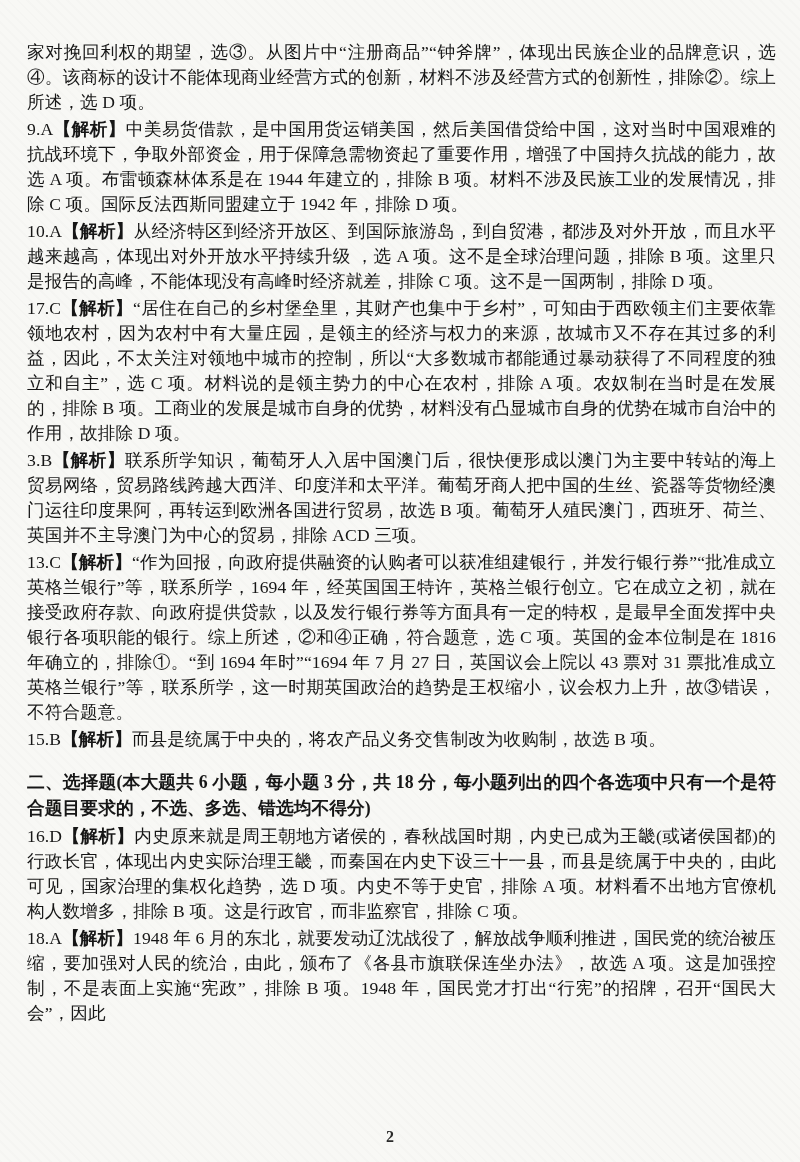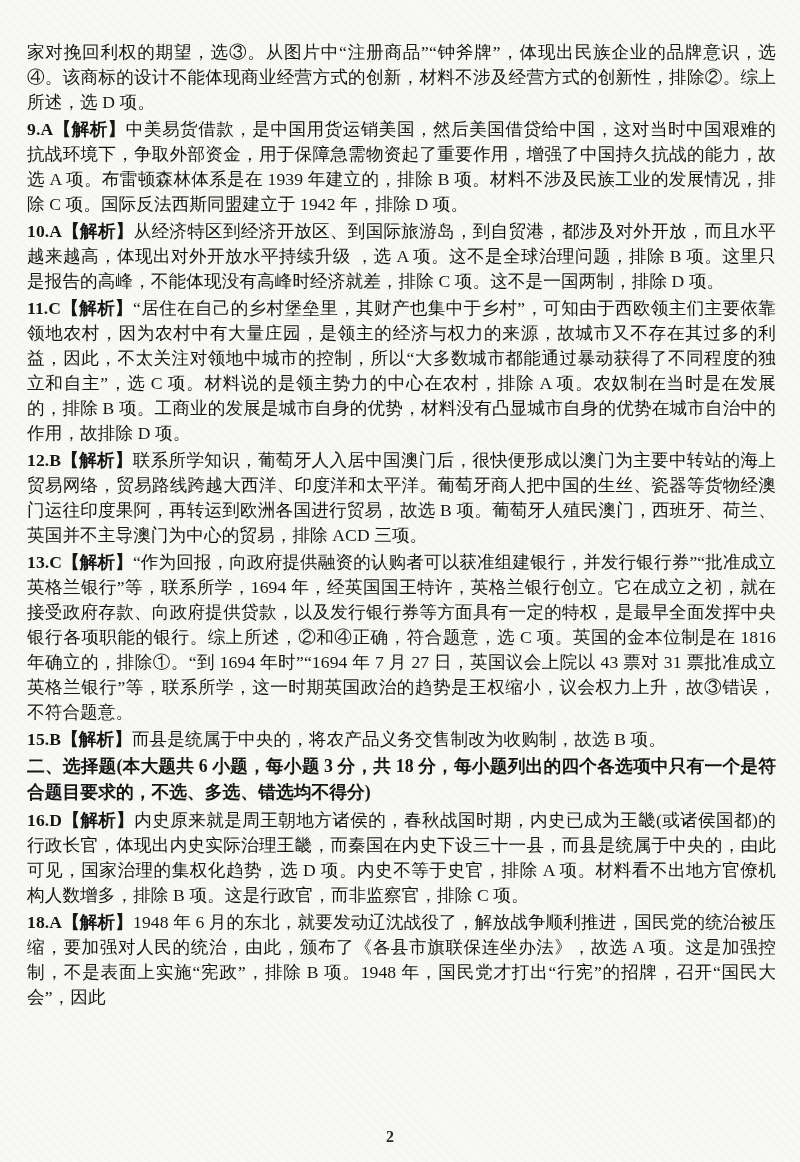--- a/index.html
+++ b/index.html
@@ -35,27 +35,27 @@
   .para {
     margin: 0 0 2px 0;
     font-size: 17.6px;
     line-height: 25px;
     text-align: justify;
     text-justify: inter-ideograph;
     letter-spacing: 0.1px;
     word-break: break-all;
   }
   .para .num {
-    font-weight: bold;
+    font-weight: normal;
   }
   .para .marker {
     font-weight: bold;
   }
   .section-header {
-    margin: 2px 0 2px 0;
+    margin: 18px 0 2px 0;
     font-size: 17.8px;
     line-height: 25.8px;
     font-weight: bold;
     text-align: justify;
     text-justify: inter-ideograph;
     word-break: break-all;
   }
   .page-number {
     position: absolute;
     left: 0;
@@ -68,27 +68,27 @@
   }
 </style>
 </head>
 <body>
 
 <div class="page">
   <main class="content">
 
     <p class="para"><span>家对挽回利权的期望，选③。从图片中“注册商品”“钟斧牌”，体现出民族企业的品牌意识，选④。该商标的设计不能体现商业经营方式的创新，材料不涉及经营方式的创新性，排除②。综上所述，选 D 项。</span></p>
 
-    <p class="para"><span class="num">9.A</span><span class="marker">【解析】</span><span>中美易货借款，是中国用货运销美国，然后美国借贷给中国，这对当时中国艰难的抗战环境下，争取外部资金，用于保障急需物资起了重要作用，增强了中国持久抗战的能力，故选 A 项。布雷顿森林体系是在 1939 年建立的，排除 B 项。材料不涉及民族工业的发展情况，排除 C 项。国际反法西斯同盟建立于 1942 年，排除 D 项。</span></p>
+    <p class="para"><span class="num">9.A</span><span class="marker">【解析】</span><span>中美易货借款，是中国用货运销美国，然后美国借贷给中国，这对当时中国艰难的抗战环境下，争取外部资金，用于保障急需物资起了重要作用，增强了中国持久抗战的能力，故选 A 项。布雷顿森林体系是在 1944 年建立的，排除 B 项。材料不涉及民族工业的发展情况，排除 C 项。国际反法西斯同盟建立于 1942 年，排除 D 项。</span></p>
 
     <p class="para"><span class="num">10.A</span><span class="marker">【解析】</span><span>从经济特区到经济开放区、到国际旅游岛，到自贸港，都涉及对外开放，而且水平越来越高，体现出对外开放水平持续升级 ，选 A 项。这不是全球治理问题，排除 B 项。这里只是报告的高峰，不能体现没有高峰时经济就差，排除 C 项。这不是一国两制，排除 D 项。</span></p>
 
-    <p class="para"><span class="num">11.C</span><span class="marker">【解析】</span><span>“居住在自己的乡村堡垒里，其财产也集中于乡村”，可知由于西欧领主们主要依靠领地农村，因为农村中有大量庄园，是领主的经济与权力的来源，故城市又不存在其过多的利益，因此，不太关注对领地中城市的控制，所以“大多数城市都能通过暴动获得了不同程度的独立和自主”，选 C 项。材料说的是领主势力的中心在农村，排除 A 项。农奴制在当时是在发展的，排除 B 项。工商业的发展是城市自身的优势，材料没有凸显城市自身的优势在城市自治中的作用，故排除 D 项。</span></p>
+    <p class="para"><span class="num">17.C</span><span class="marker">【解析】</span><span>“居住在自己的乡村堡垒里，其财产也集中于乡村”，可知由于西欧领主们主要依靠领地农村，因为农村中有大量庄园，是领主的经济与权力的来源，故城市又不存在其过多的利益，因此，不太关注对领地中城市的控制，所以“大多数城市都能通过暴动获得了不同程度的独立和自主”，选 C 项。材料说的是领主势力的中心在农村，排除 A 项。农奴制在当时是在发展的，排除 B 项。工商业的发展是城市自身的优势，材料没有凸显城市自身的优势在城市自治中的作用，故排除 D 项。</span></p>
 
-    <p class="para"><span class="num">12.B</span><span class="marker">【解析】</span><span>联系所学知识，葡萄牙人入居中国澳门后，很快便形成以澳门为主要中转站的海上贸易网络，贸易路线跨越大西洋、印度洋和太平洋。葡萄牙商人把中国的生丝、瓷器等货物经澳门运往印度果阿，再转运到欧洲各国进行贸易，故选 B 项。葡萄牙人殖民澳门，西班牙、荷兰、英国并不主导澳门为中心的贸易，排除 ACD 三项。</span></p>
+    <p class="para"><span class="num">3.B</span><span class="marker">【解析】</span><span>联系所学知识，葡萄牙人入居中国澳门后，很快便形成以澳门为主要中转站的海上贸易网络，贸易路线跨越大西洋、印度洋和太平洋。葡萄牙商人把中国的生丝、瓷器等货物经澳门运往印度果阿，再转运到欧洲各国进行贸易，故选 B 项。葡萄牙人殖民澳门，西班牙、荷兰、英国并不主导澳门为中心的贸易，排除 ACD 三项。</span></p>
 
     <p class="para"><span class="num">13.C</span><span class="marker">【解析】</span><span>“作为回报，向政府提供融资的认购者可以获准组建银行，并发行银行券”“批准成立英格兰银行”等，联系所学，1694 年，经英国国王特许，英格兰银行创立。它在成立之初，就在接受政府存款、向政府提供贷款，以及发行银行券等方面具有一定的特权，是最早全面发挥中央银行各项职能的银行。综上所述，②和④正确，符合题意，选 C 项。英国的金本位制是在 1816 年确立的，排除①。“到 1694 年时”“1694 年 7 月 27 日，英国议会上院以 43 票对 31 票批准成立英格兰银行”等，联系所学，这一时期英国政治的趋势是王权缩小，议会权力上升，故③错误，不符合题意。</span></p>
 
 
     <p class="para"><span class="num">15.B</span><span class="marker">【解析】</span><span>而县是统属于中央的，将农产品义务交售制改为收购制，故选 B 项。</span></p>
 
     <h2 class="section-header">二、选择题(本大题共 6 小题，每小题 3 分，共 18 分，每小题列出的四个各选项中只有一个是符合题目要求的，不选、多选、错选均不得分)</h2>
 
     <p class="para"><span class="num">16.D</span><span class="marker">【解析】</span><span>内史原来就是周王朝地方诸侯的，春秋战国时期，内史已成为王畿(或诸侯国都)的行政长官，体现出内史实际治理王畿，而秦国在内史下设三十一县，而县是统属于中央的，由此可见，国家治理的集权化趋势，选 D 项。内史不等于史官，排除 A 项。材料看不出地方官僚机构人数增多，排除 B 项。这是行政官，而非监察官，排除 C 项。</span></p>
 

